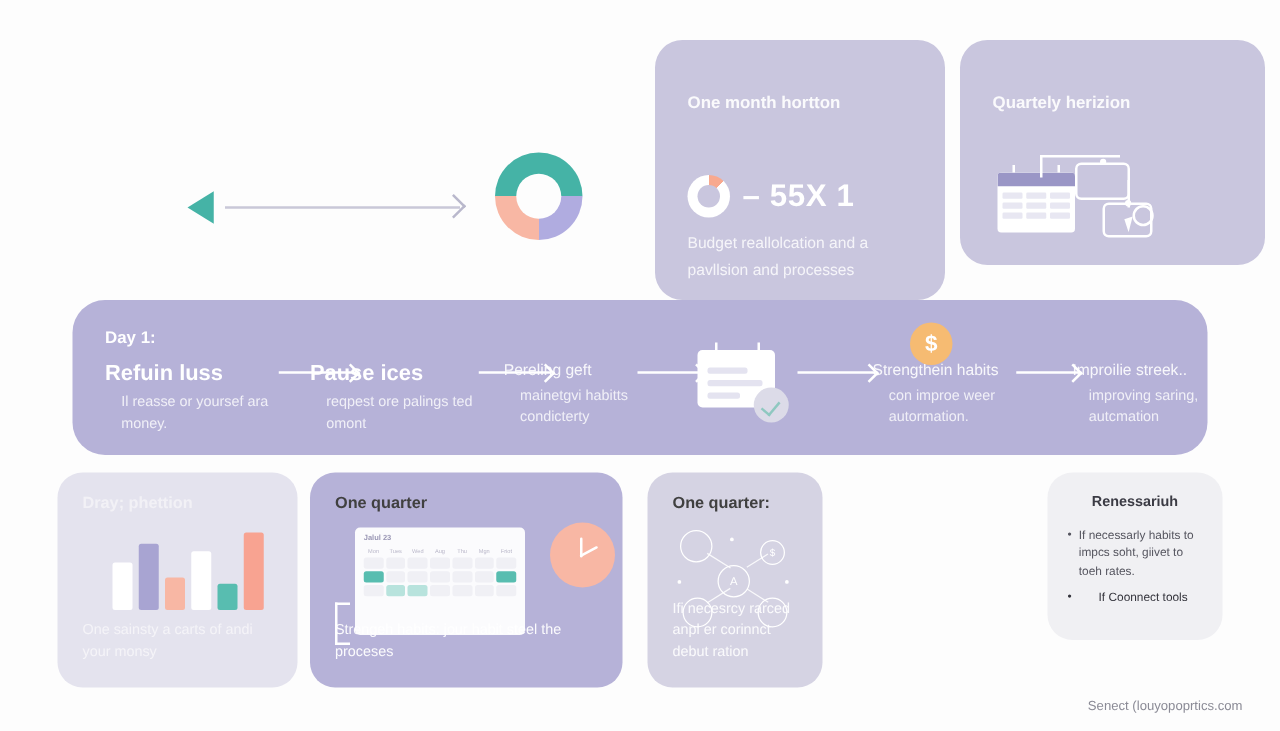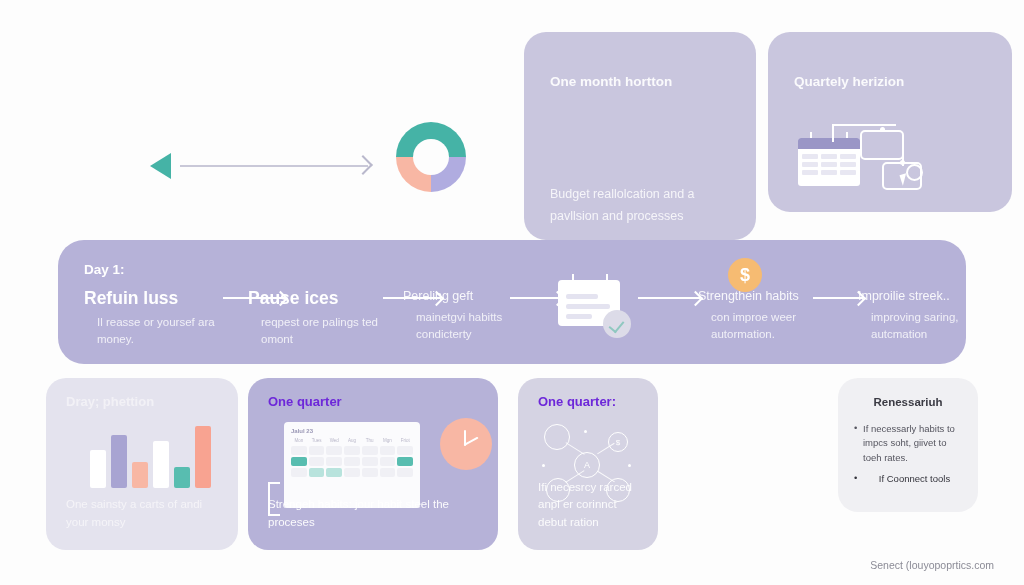--- a/index.html
+++ b/index.html
@@ -170,21 +170,21 @@
     display: flex; align-items: center; justify-content: center;
   }
 
   
   .botcard { position: absolute; border-radius: 20px; }
   #bc-bars    { left: 46px;  top: 378px; width: 192px; height: 172px; background: #e4e3ee; }
   #bc-cal     { left: 248px; top: 378px; width: 250px; height: 172px; background: #b6b2d8; }
   #bc-net     { left: 518px; top: 378px; width: 140px; height: 172px; background: #d5d3e3; }
   #bc-notes   { left: 838px; top: 378px; width: 140px; height: 134px; background: #f0f0f3; }
 
-  .bc-title { position: absolute; left: 20px; top: 16px; font-size: 13px; font-weight: bold; color: #6d28d9; }
+  .bc-title { position: absolute; left: 20px; top: 16px; font-size: 13px; font-weight: bold; color: #404040; }
   #bc-bars .bc-title { color: #f2f1f6; }
   .bc-foot {
     position: absolute; left: 20px; width: calc(100% - 34px);
     font-size: 11.5px; line-height: 1.55; color: #ffffff;
   }
   #bc-bars .bc-foot { bottom: 18px; color: #f5f4f8; }
   #bc-cal .bc-foot  { bottom: 18px; opacity: 0.95; }
   #bc-net .bc-foot  { bottom: 18px; opacity: 0.9; }
 
   .bars { position: absolute; left: 44px; bottom: 62px; display: flex; align-items: flex-end; gap: 5px; height: 66px; }
@@ -239,20 +239,24 @@
   <div class="arrow-row">
     <div class="tri-left"></div>
     <div class="arrow-line"></div>
     <div class="arrow-head"></div>
   </div>
 
   <div class="donut-top" id="header-donut" style="background: conic-gradient(from -90deg, rgb(69, 179, 166) 0deg, rgb(69, 179, 166) 180deg, rgb(176, 172, 224) 180deg, rgb(176, 172, 224) 270deg, rgb(248, 183, 164) 270deg, rgb(248, 183, 164) 360deg);"></div>
 
   <div class="topcard" id="card-month">
     <div class="tc-title">One month hortton</div>
+    <div class="kpi-row">
+      <div class="kpi-donut" id="kpi-ring" style="background: conic-gradient(rgb(248, 169, 143) 0deg, rgb(248, 169, 143) 43.2deg, rgb(255, 255, 255) 43.2deg, rgb(255, 255, 255) 360deg);"></div>
+      <div class="kpi-value">– 55X 1</div>
+    </div>
     <div class="tc-desc">Budget reallolcation and a pavllsion and processes</div>
   </div>
 
   <div class="topcard" id="card-quarter">
     <div class="tc-title">Quartely herizion</div>
     <div class="qicon">
       <div class="cal-peg" style="left:16px;"></div>
       <div class="cal-peg" style="left:52px;"></div>
       <div class="cal-glyph">
         <div class="cal-bar"></div>

